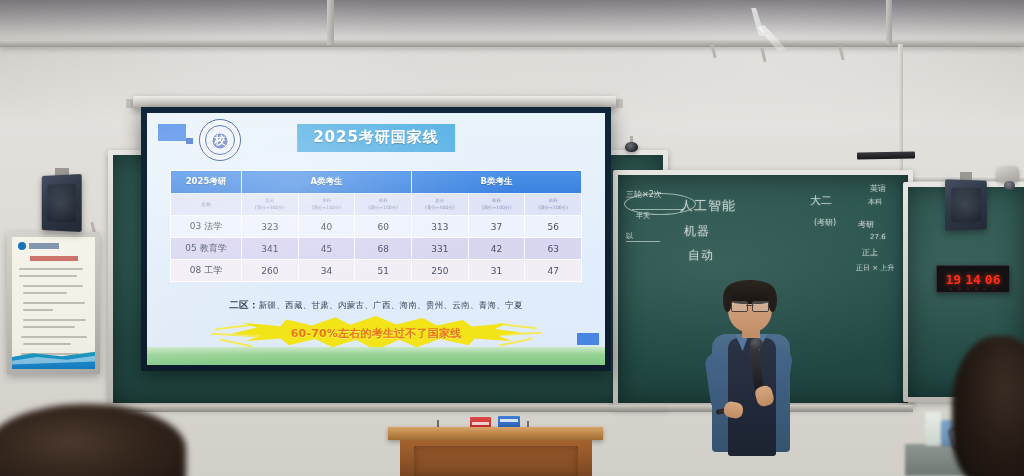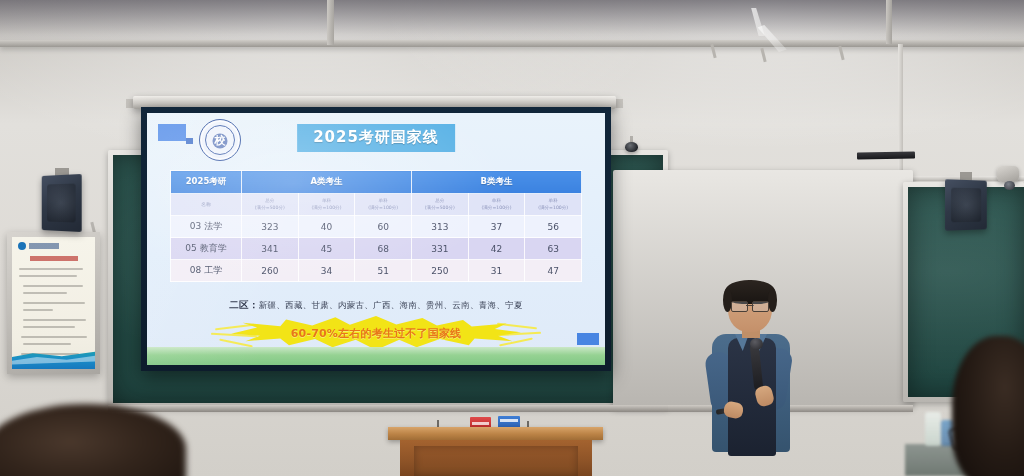--- a/index.html
+++ b/index.html
@@ -262,20 +262,39 @@
   <div class="hook" style="left:137px;top:240px;"></div>
   <div class="hook" style="left:712px;top:44px;"></div>
   <div class="hook" style="left:762px;top:48px;"></div>
   <div class="hook" style="left:840px;top:46px;"></div>
   <div class="hook" style="left:848px;top:226px;"></div>
   <div class="hook" style="left:962px;top:232px;"></div>
 
   <div class="bb-frame bb-left-frame"></div>
   <div class="bb bb-left"></div>
   <div class="bb-frame bb-right-frame"></div>
+  <div class="bb bb-right">
+    <div class="chalk-ellipse" style="left:6px;top:18px;width:70px;height:20px;"></div>
+    <div class="chalk-line" style="left:14px;top:34px;width:52px;"></div>
+    <div class="chalk-line" style="left:8px;top:66px;width:34px;"></div>
+    <div class="chalk" style="left:8px;top:14px;font-size:8px;">三轮×2次</div>
+    <div class="chalk" style="left:18px;top:36px;font-size:7px;">半天</div>
+    <div class="chalk" style="left:8px;top:56px;font-size:7px;">以</div>
+    <div class="chalk" style="left:62px;top:22px;font-size:13px;letter-spacing:1px;">人工智能</div>
+    <div class="chalk" style="left:66px;top:48px;font-size:12px;letter-spacing:1px;">机器</div>
+    <div class="chalk" style="left:70px;top:72px;font-size:12px;letter-spacing:1px;">自动</div>
+    <div class="chalk" style="left:192px;top:18px;font-size:11px;">大二</div>
+    <div class="chalk" style="left:196px;top:42px;font-size:8px;">(考研)</div>
+    <div class="chalk" style="left:252px;top:8px;font-size:8px;">英语</div>
+    <div class="chalk" style="left:250px;top:22px;font-size:7px;">本科</div>
+    <div class="chalk" style="left:240px;top:44px;font-size:8px;">考研</div>
+    <div class="chalk" style="left:252px;top:58px;font-size:7px;">27.6</div>
+    <div class="chalk" style="left:244px;top:72px;font-size:8px;">正上</div>
+    <div class="chalk" style="left:238px;top:88px;font-size:7px;">正日 × 上升</div>
+  </div>
   <div class="bb-frame bb-far-frame"></div>
   <div class="bb bb-far"></div>
   <div class="chalk-tray"></div>
   <div class="chalk-tray2"></div>
 
   <div class="poster-frame">
     <div class="poster">
       <div class="poster-logo"></div>
       <div class="poster-logotext"></div>
       <div class="poster-title"></div>
@@ -298,20 +317,26 @@
   <div class="spk-brkt" style="left:55px;top:168px;width:14px;height:9px;"></div>
   <div class="spk spk-l"></div>
   <div class="spk-brkt" style="left:960px;top:172px;width:12px;height:9px;"></div>
   <div class="spk spk-r"></div>
   <div class="cam-arm"></div>
   <div class="cam-dome"></div>
   <div class="cam2"></div>
   <div class="cam2-lens"></div>
   <div class="blackbar"></div>
 
+  <div class="clock">
+    <span class="clk-d">19</span>
+    <span class="clk-d">14</span>
+    <span class="clk-d">06</span>
+    <span class="clk-sub">星 期 日 期 年 月</span>
+  </div>
 
   <div class="screen-case-l"></div>
   <div class="screen-case-r"></div>
   <div class="screen-case"></div>
   <div class="screen-outer"></div>
 
   <div class="screen-canvas">
     <div class="slide">
 
       <div class="deco-sq-a"></div>

